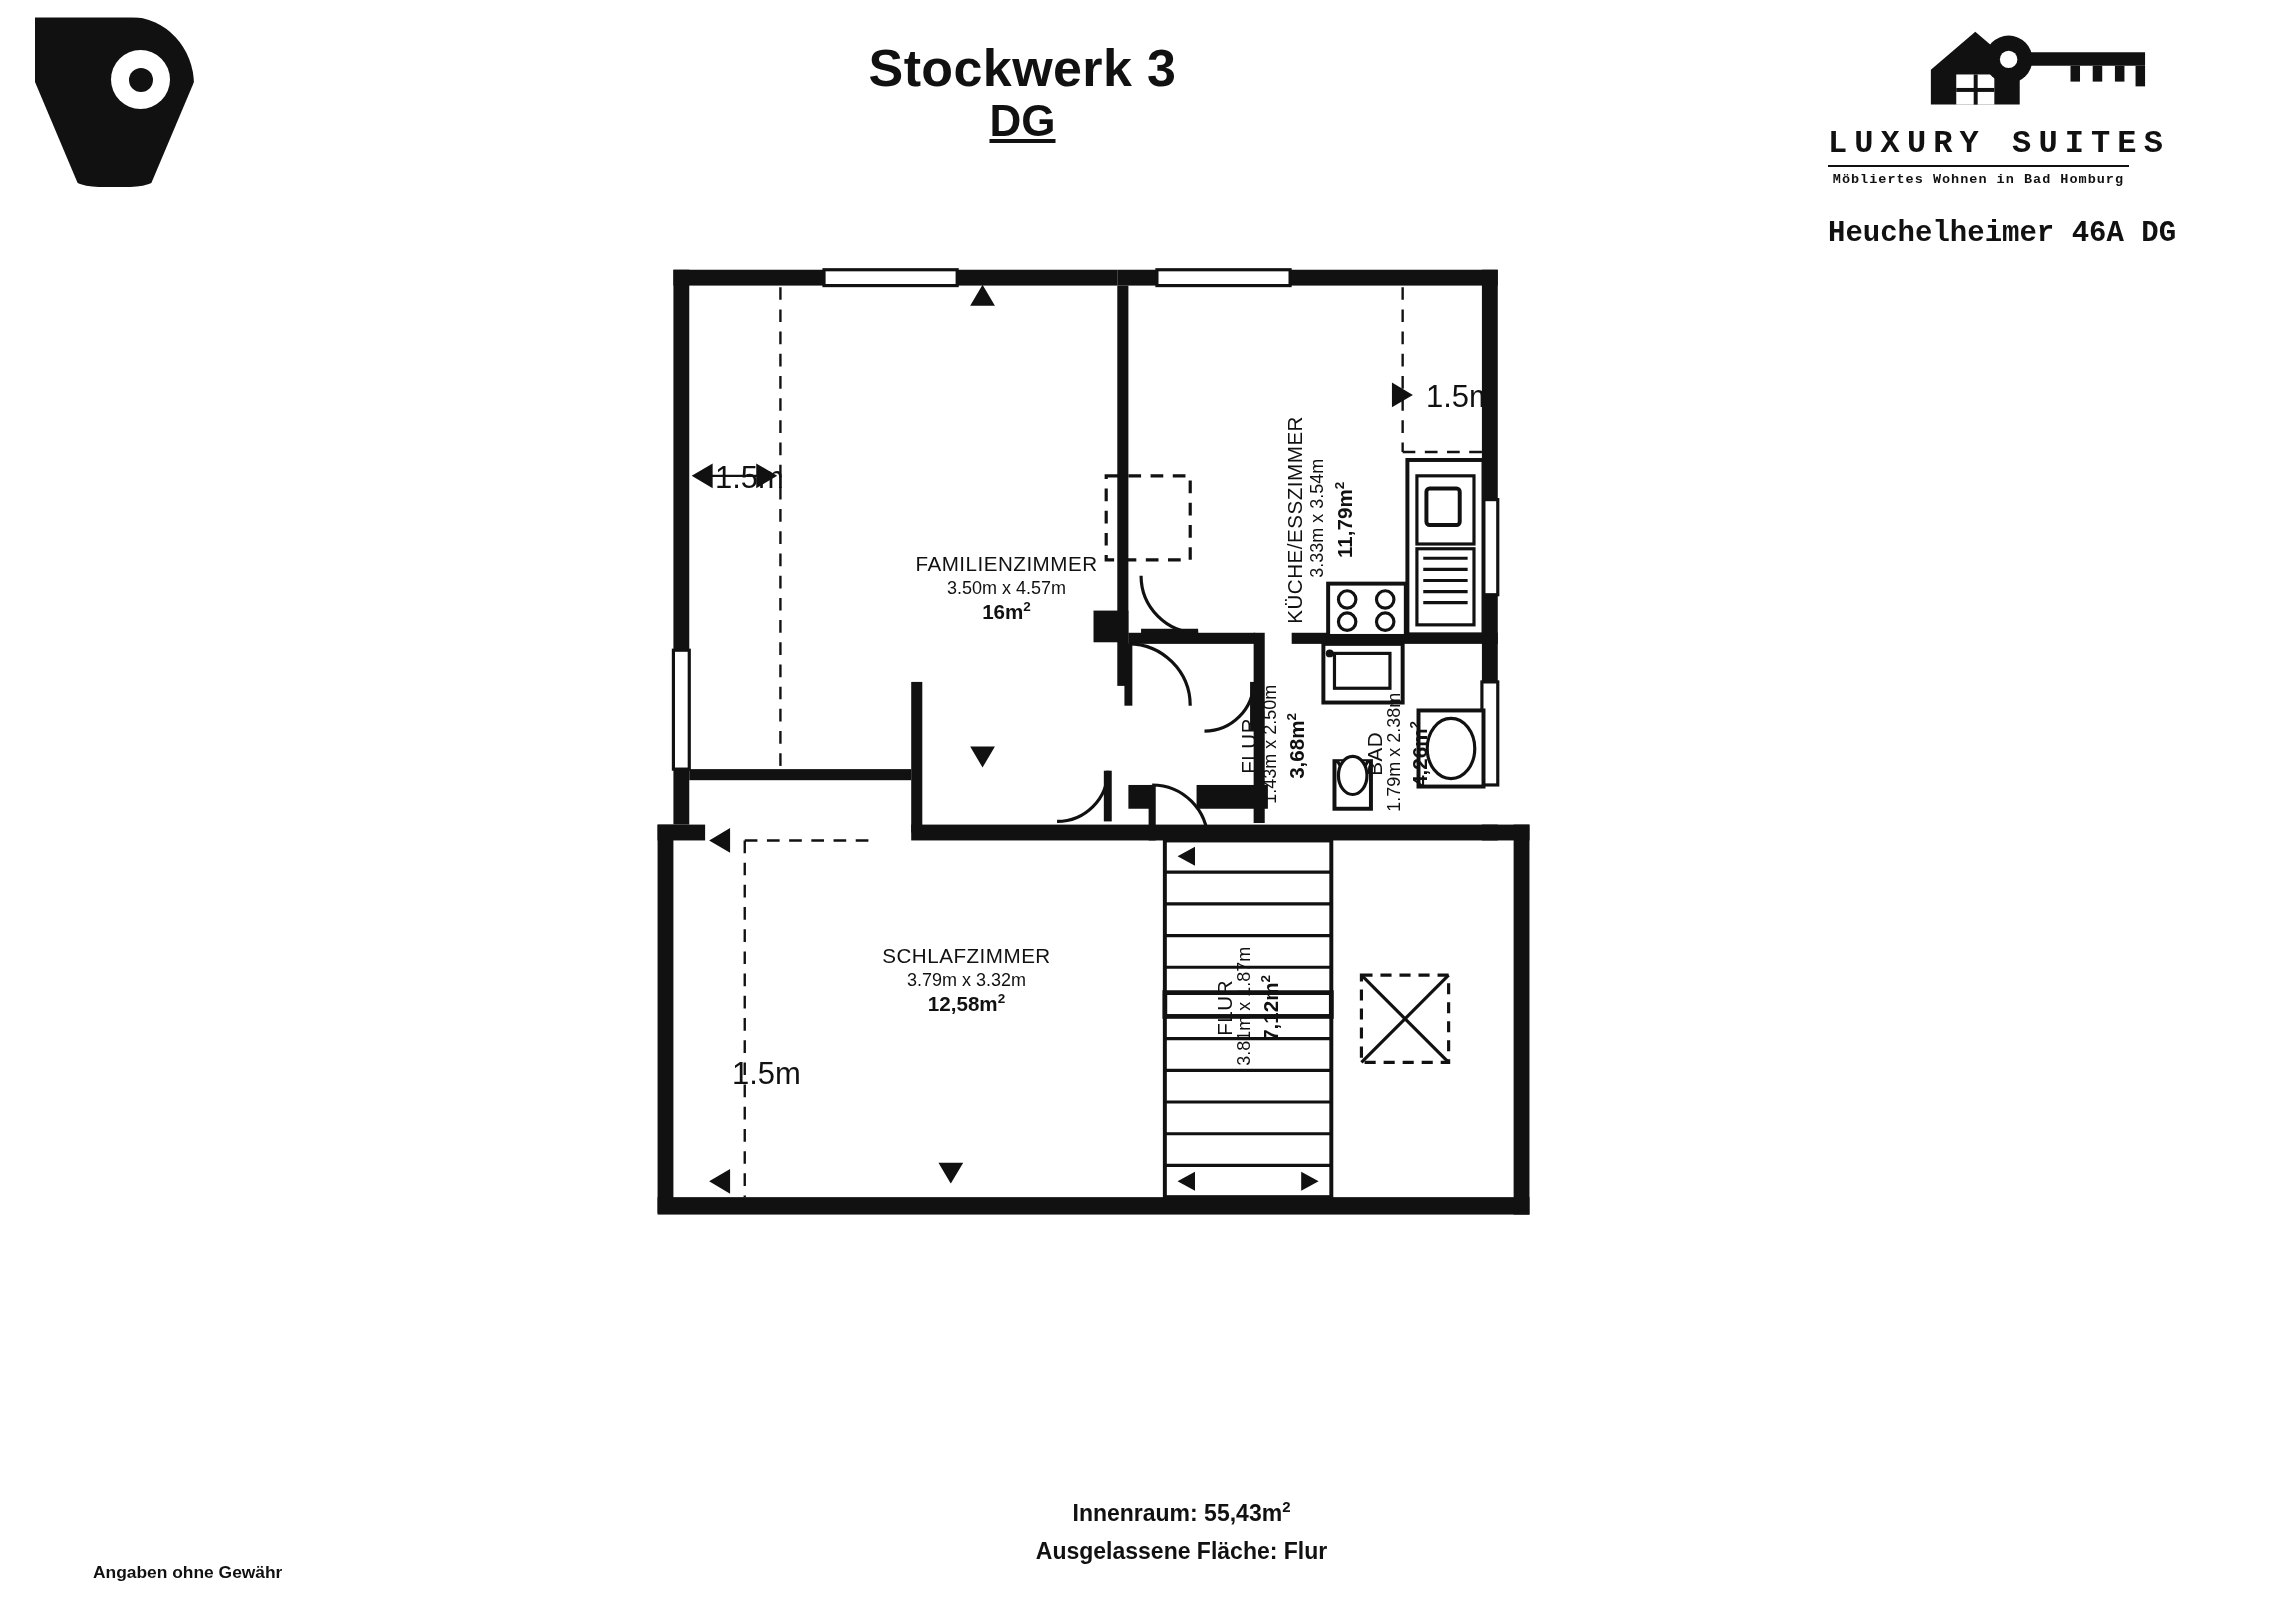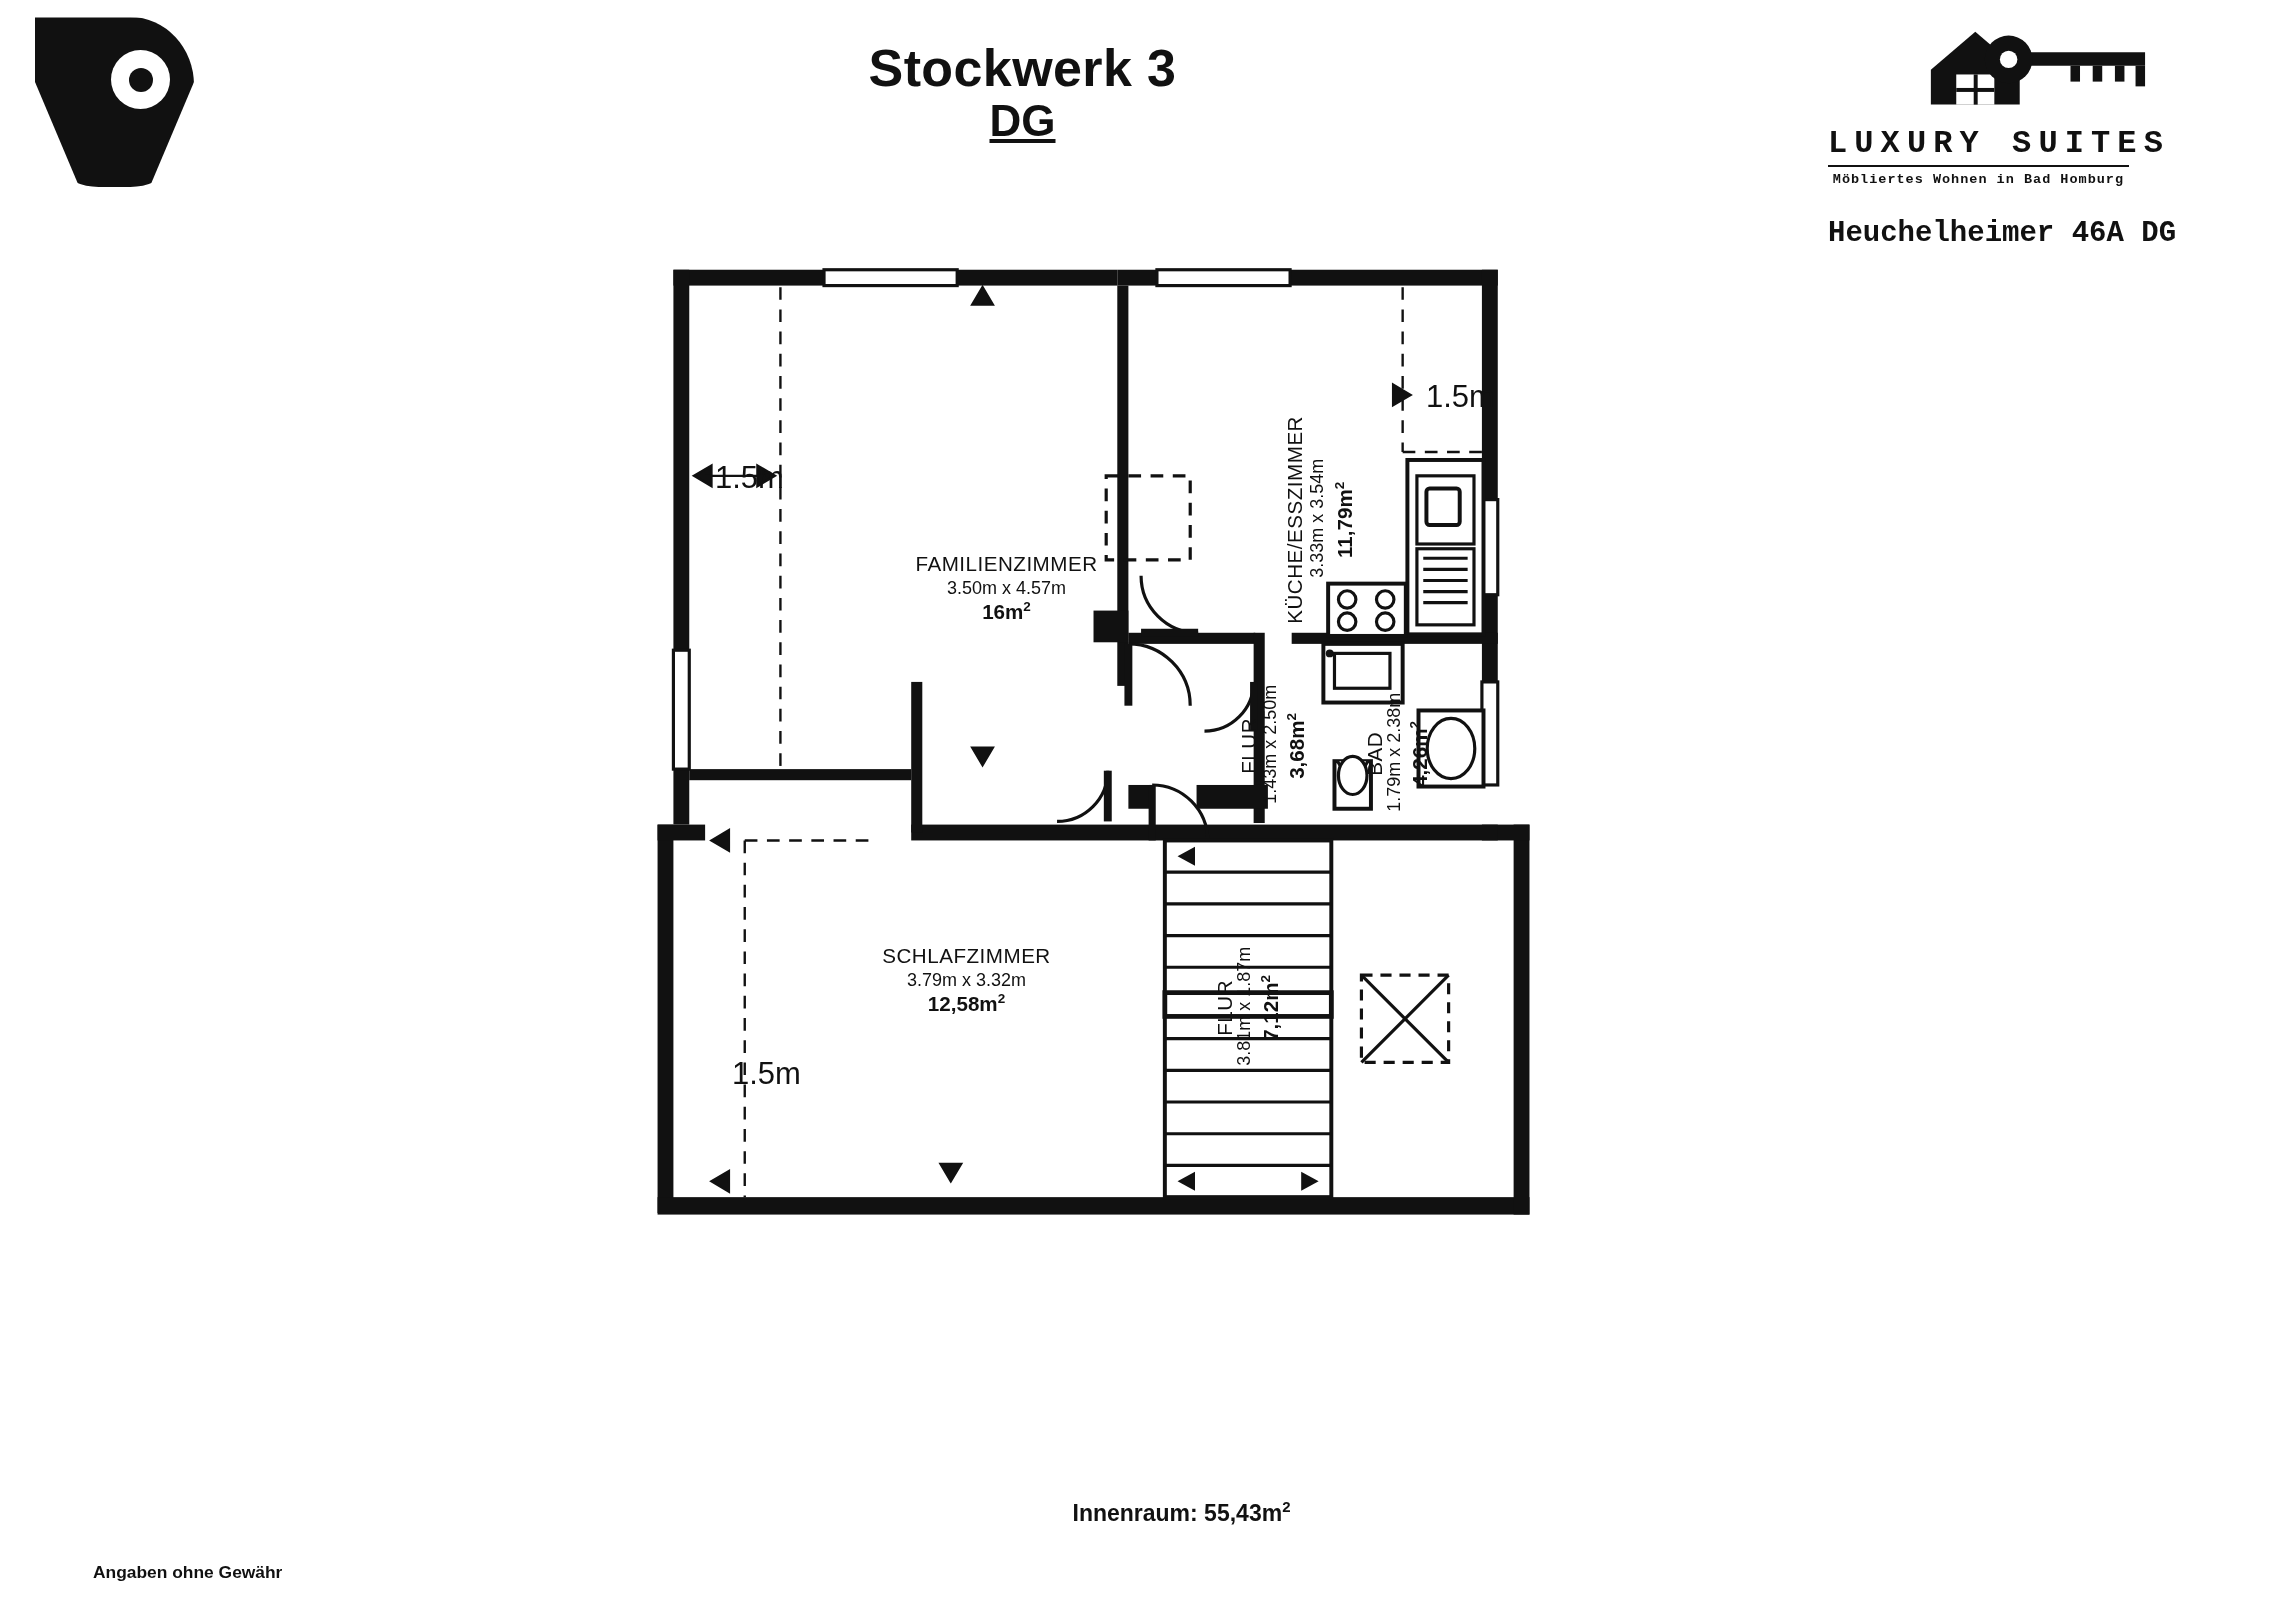--- a/index.html
+++ b/index.html
@@ -411,16 +411,17 @@
 
   
   <div class="dim-note" style="left:105px; top:222px;">1.5m</div>
   <div class="dim-note" style="left:122px; top:818px;">1.5m</div>
   <div class="dim-note" style="left:816px; top:141px;">1.5m</div>
 
 </div>
 
 <div class="totals">
   <div><span>Innenraum: 55,43m</span><sup>2</sup></div>
+  <div>Ausgelassene Fläche:  Flur</div>
 </div>
 
 <div class="disclaimer">Angaben ohne Gewähr</div>
 
 
 </body></html>

